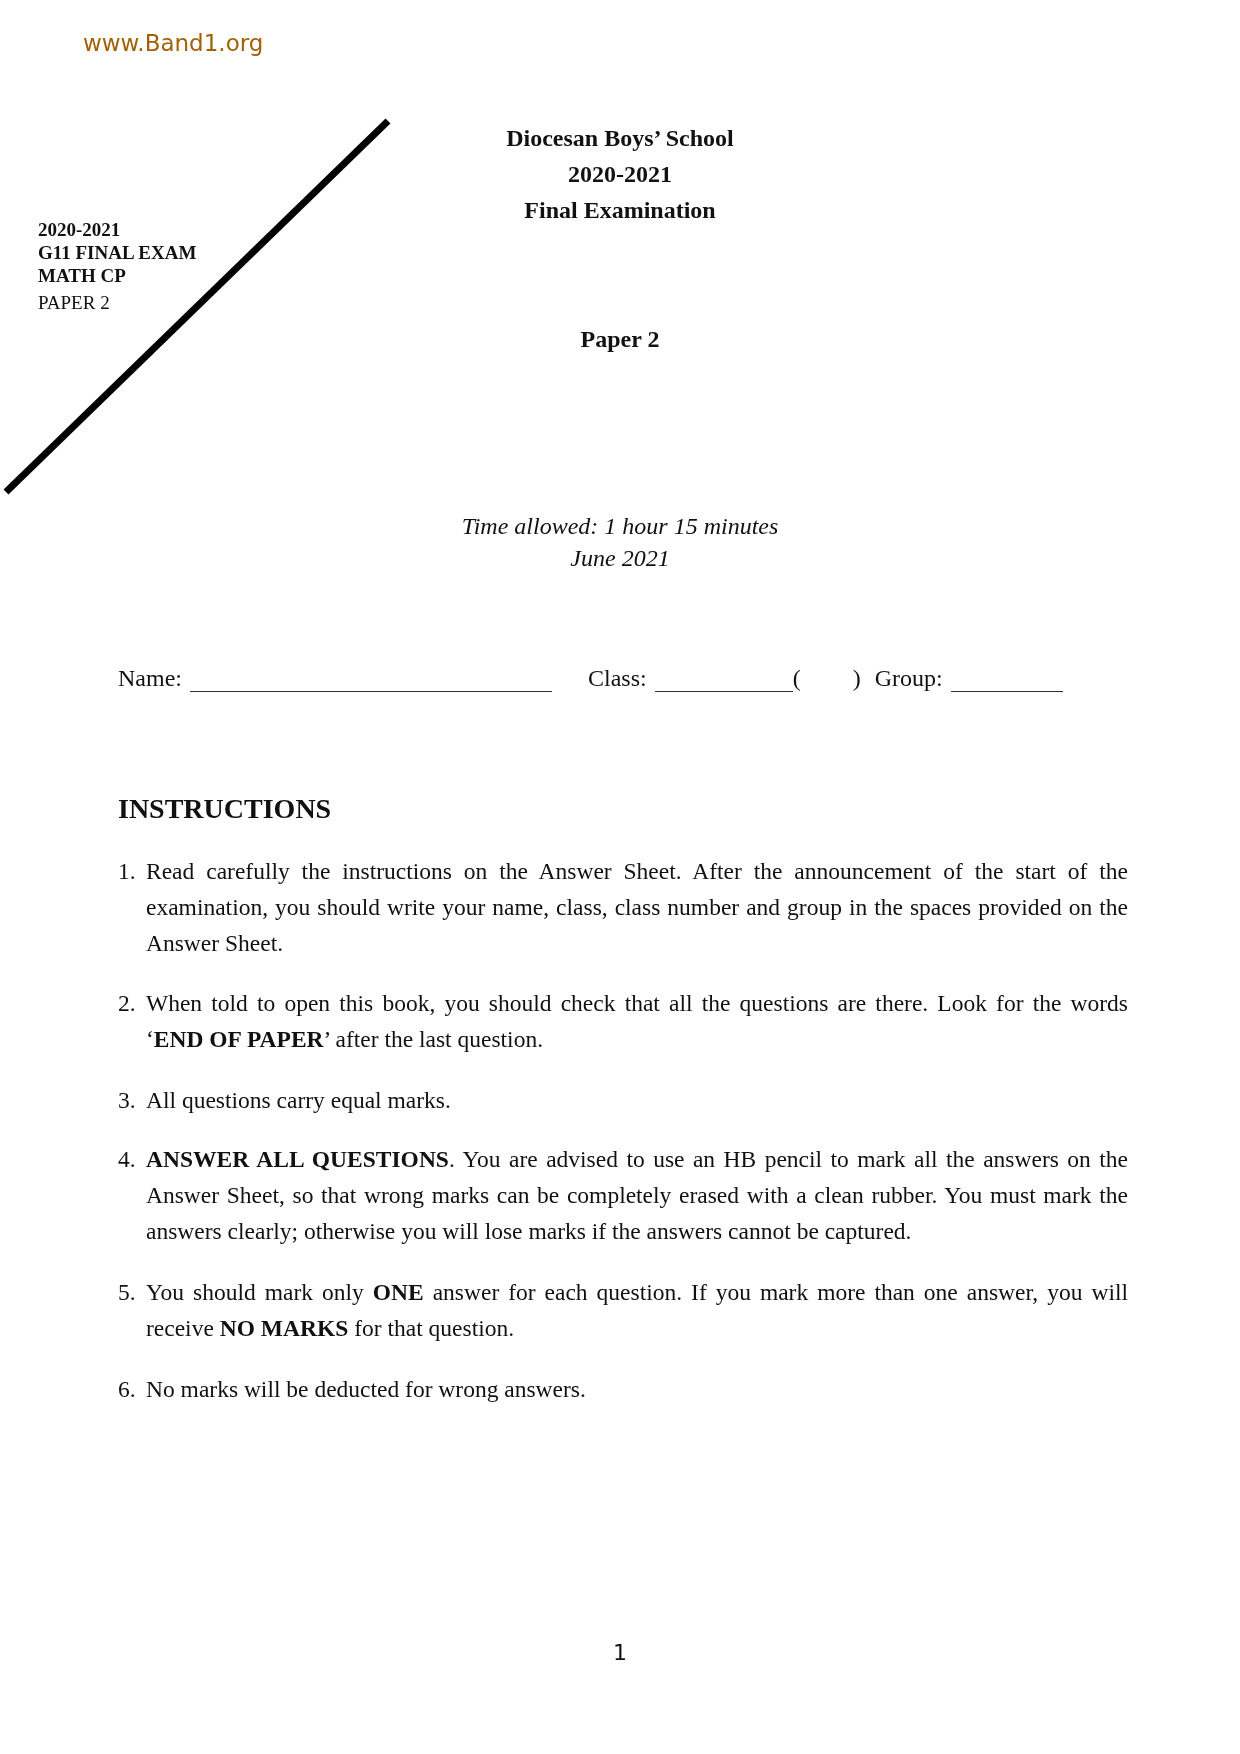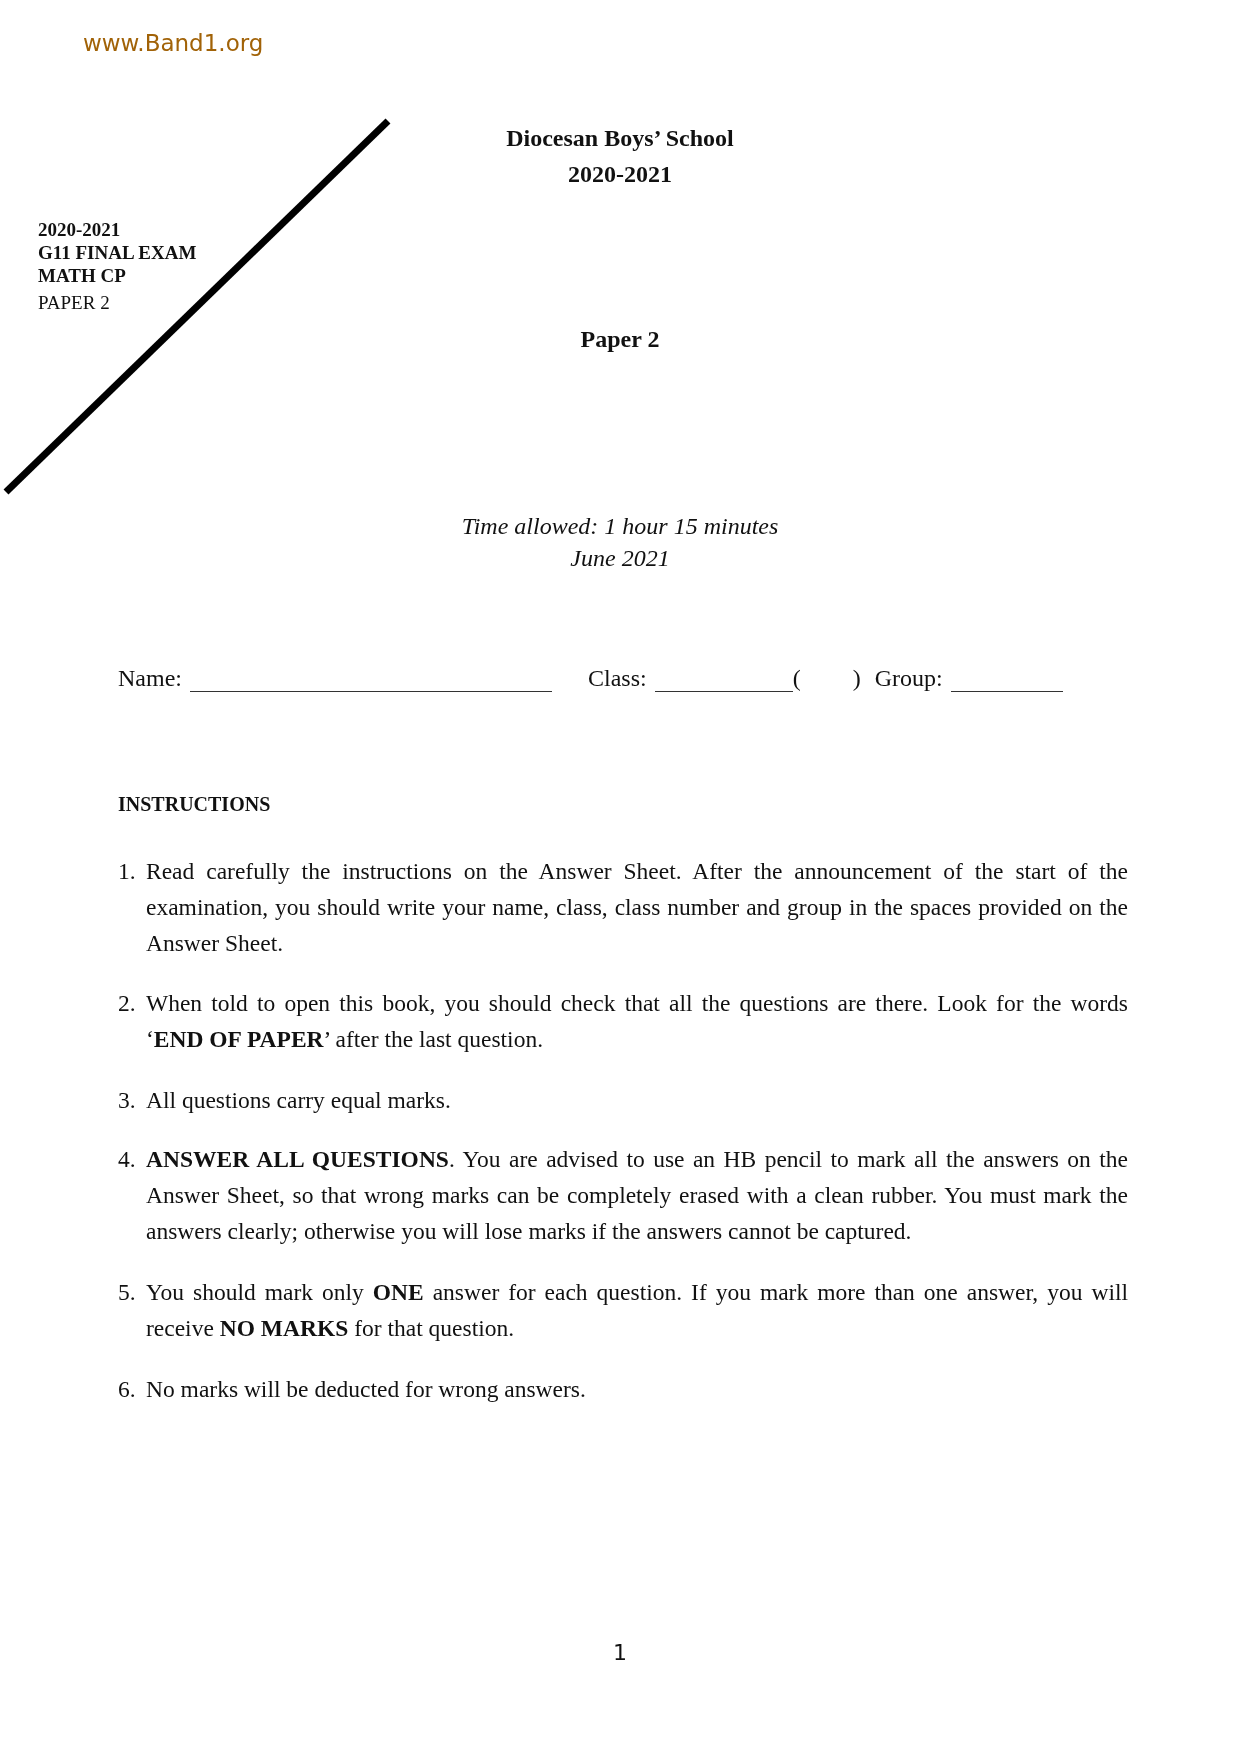--- a/index.html
+++ b/index.html
@@ -29,21 +29,21 @@
   .time-block {
     position: absolute; left: 400px; width: 440px; top: 510px;
     text-align: center; font-size: 24px; line-height: 32px; font-style: italic;
   }
   .fields {
     position: absolute; top: 665px; left: 118px; font-size: 24px; white-space: nowrap;
   }
   .fields span { display: inline-block; vertical-align: bottom; }
   .blank { border-bottom: 1.5px solid #333; height: 22px; margin-left: 8px; }
   .instructions-title {
-    position: absolute; left: 118px; top: 793px; font-size: 20px; font-weight: bold;
+    position: absolute; left: 118px; top: 793px; font-size: 28px; font-weight: bold;
   }
   .instr {
     position: absolute; left: 118px; width: 1010px; font-size: 23.5px; line-height: 36px;
   }
   .instr .num { position: absolute; left: 0; top: 0; }
   .instr .txt { margin-left: 28px; text-align: justify; }
   .instr b { font-weight: bold; }
   .page-num {
     position: absolute; left: 0; width: 1240px; top: 1640px; text-align: center;
     font-family: "DejaVu Sans", sans-serif; font-size: 22px;
@@ -61,20 +61,21 @@
   <div class="paper">PAPER 2</div>
 </div>
 
 <svg class="diag" viewBox="0 0 420 520">
   <line x1="6" y1="492" x2="388" y2="121" stroke="#000" stroke-width="7"></line>
 </svg>
 
 <div class="center-block school">
   <div>Diocesan Boys’ School</div>
   <div>2020-2021</div>
+  <div>Final Examination</div>
 </div>
 
 <div class="center-block subject">
   <div>Paper 2</div>
 </div>
 
 <div class="time-block">
   <div>Time allowed: 1 hour 15 minutes</div>
   <div>June 2021</div>
 </div>

